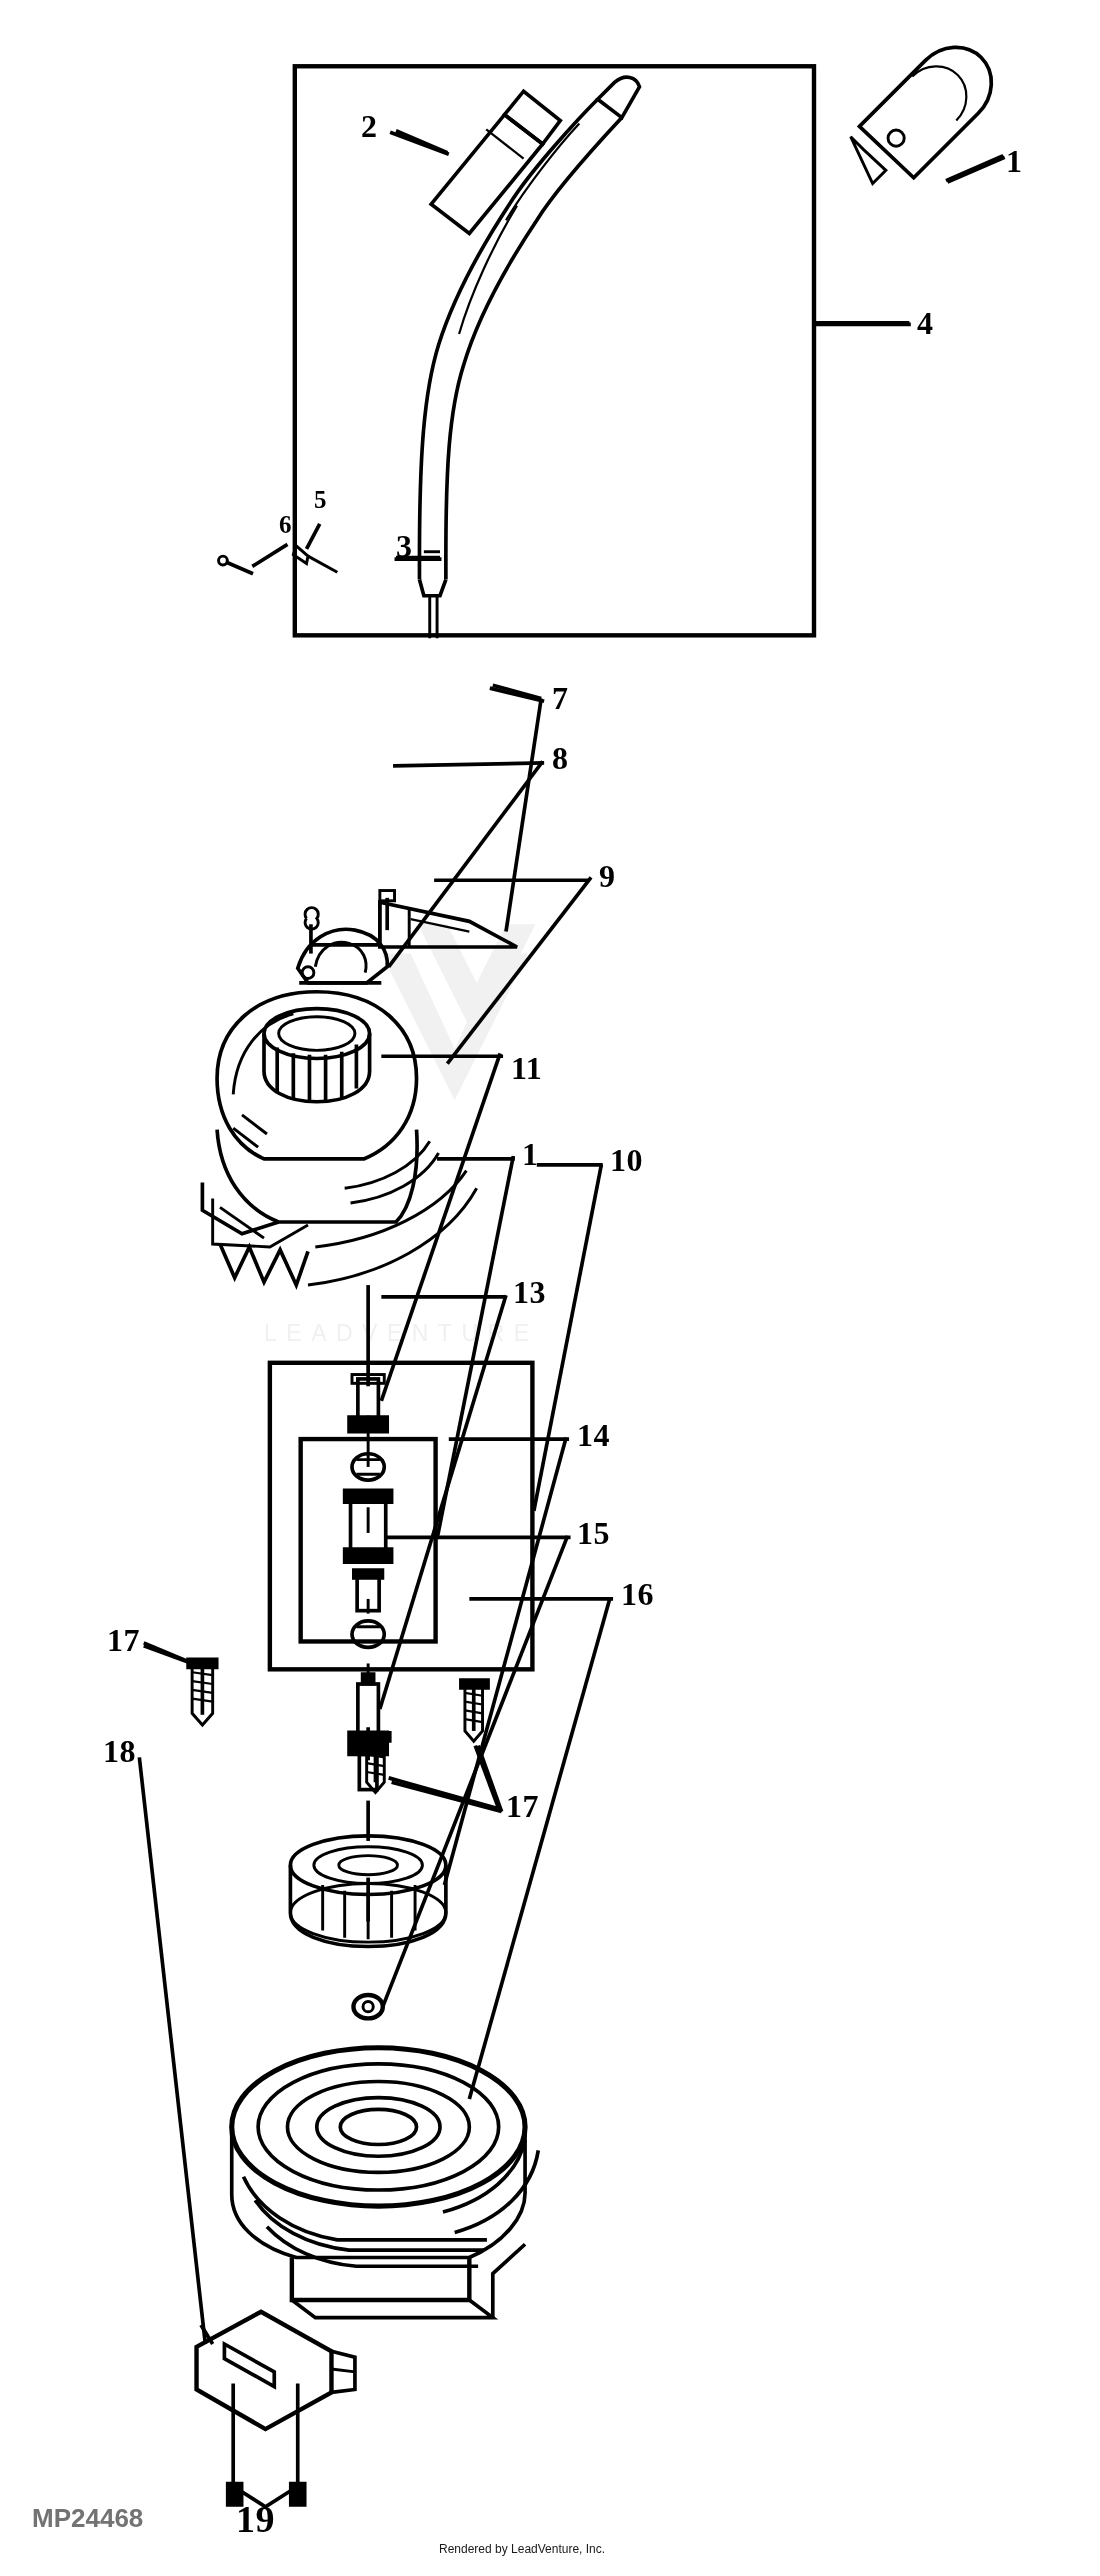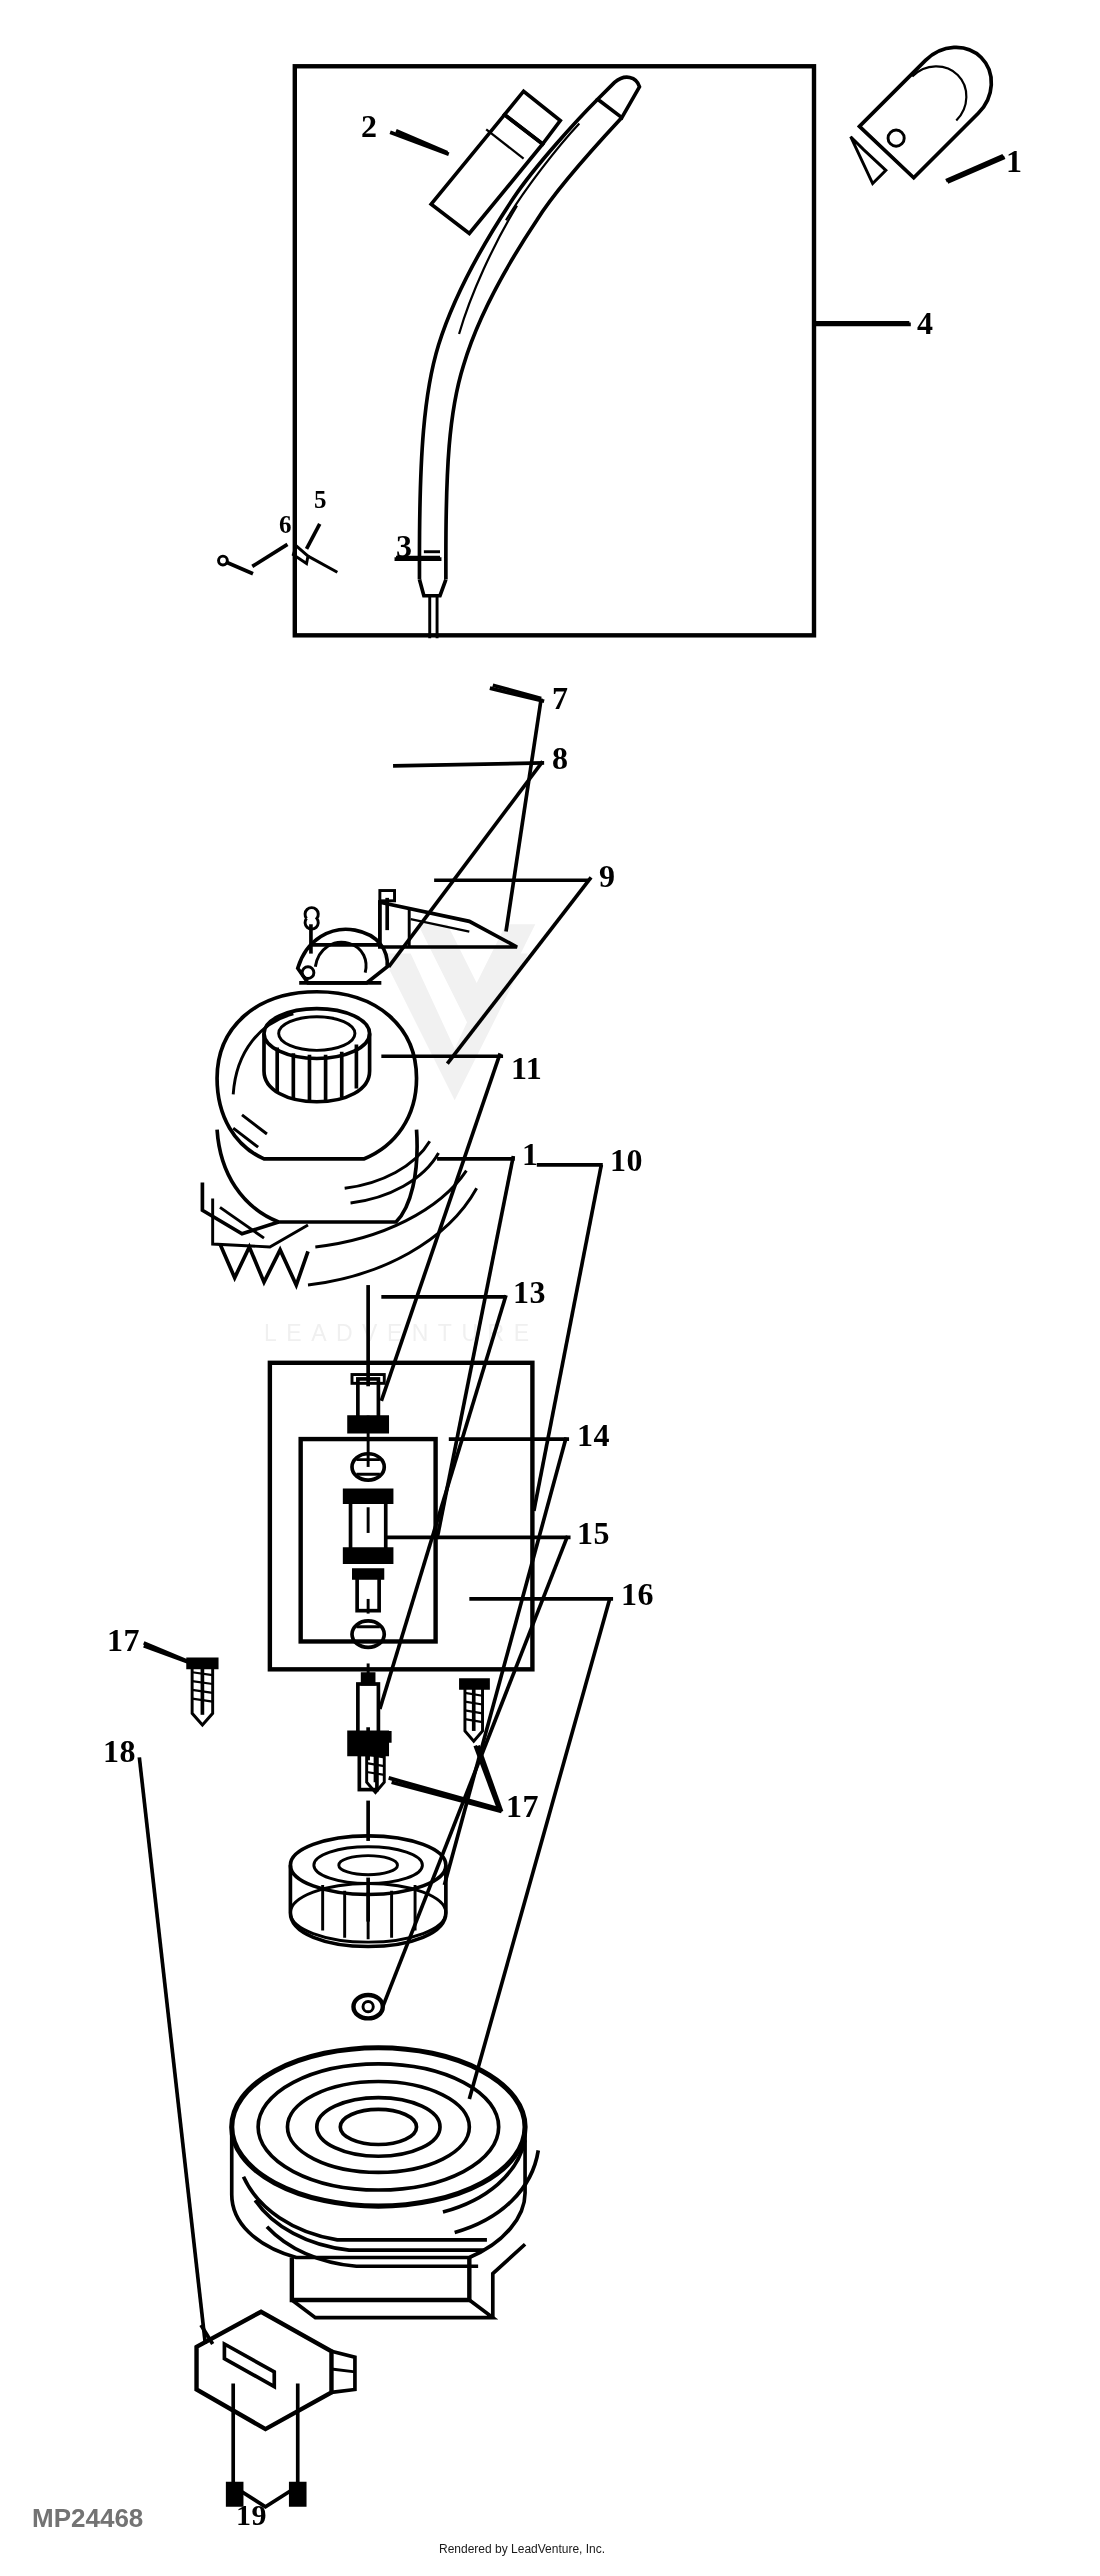--- a/index.html
+++ b/index.html
@@ -389,19 +389,19 @@
   <div class="callout" style="left:610px;  top:1144px;text-align:center;">10</div>
   <div class="callout" style="left:511px;  top:1036px;margin-top:16px;">11</div>
   <div class="callout" style="left:522px;  top:1138px;">1</div>
   <div class="callout" style="left:513px;  top:1276px;">13</div>
   <div class="callout" style="left:577px;  top:1419px;">14</div>
   <div class="callout" style="left:577px;  top:1517px;">15</div>
   <div class="callout" style="left:621px;  top:1578px;">16</div>
   <div class="callout" style="left:107px;  top:1624px;">17</div>
   <div class="callout" style="left:506px;  top:1790px;">17</div>
   <div class="callout" style="left:103px;  top:1735px;">18</div>
-  <div class="callout" style="left:236px;  top:2500px; font-size:30px;">19</div>
+  <div class="callout" style="left:236px;  top:2500px; font-size:38px;">19</div>
 
   <div id="doc-id">MP24468</div>
   <div id="footer-credit">Rendered by LeadVenture, Inc.</div>
 
 </div>
 
 
 </body></html>

